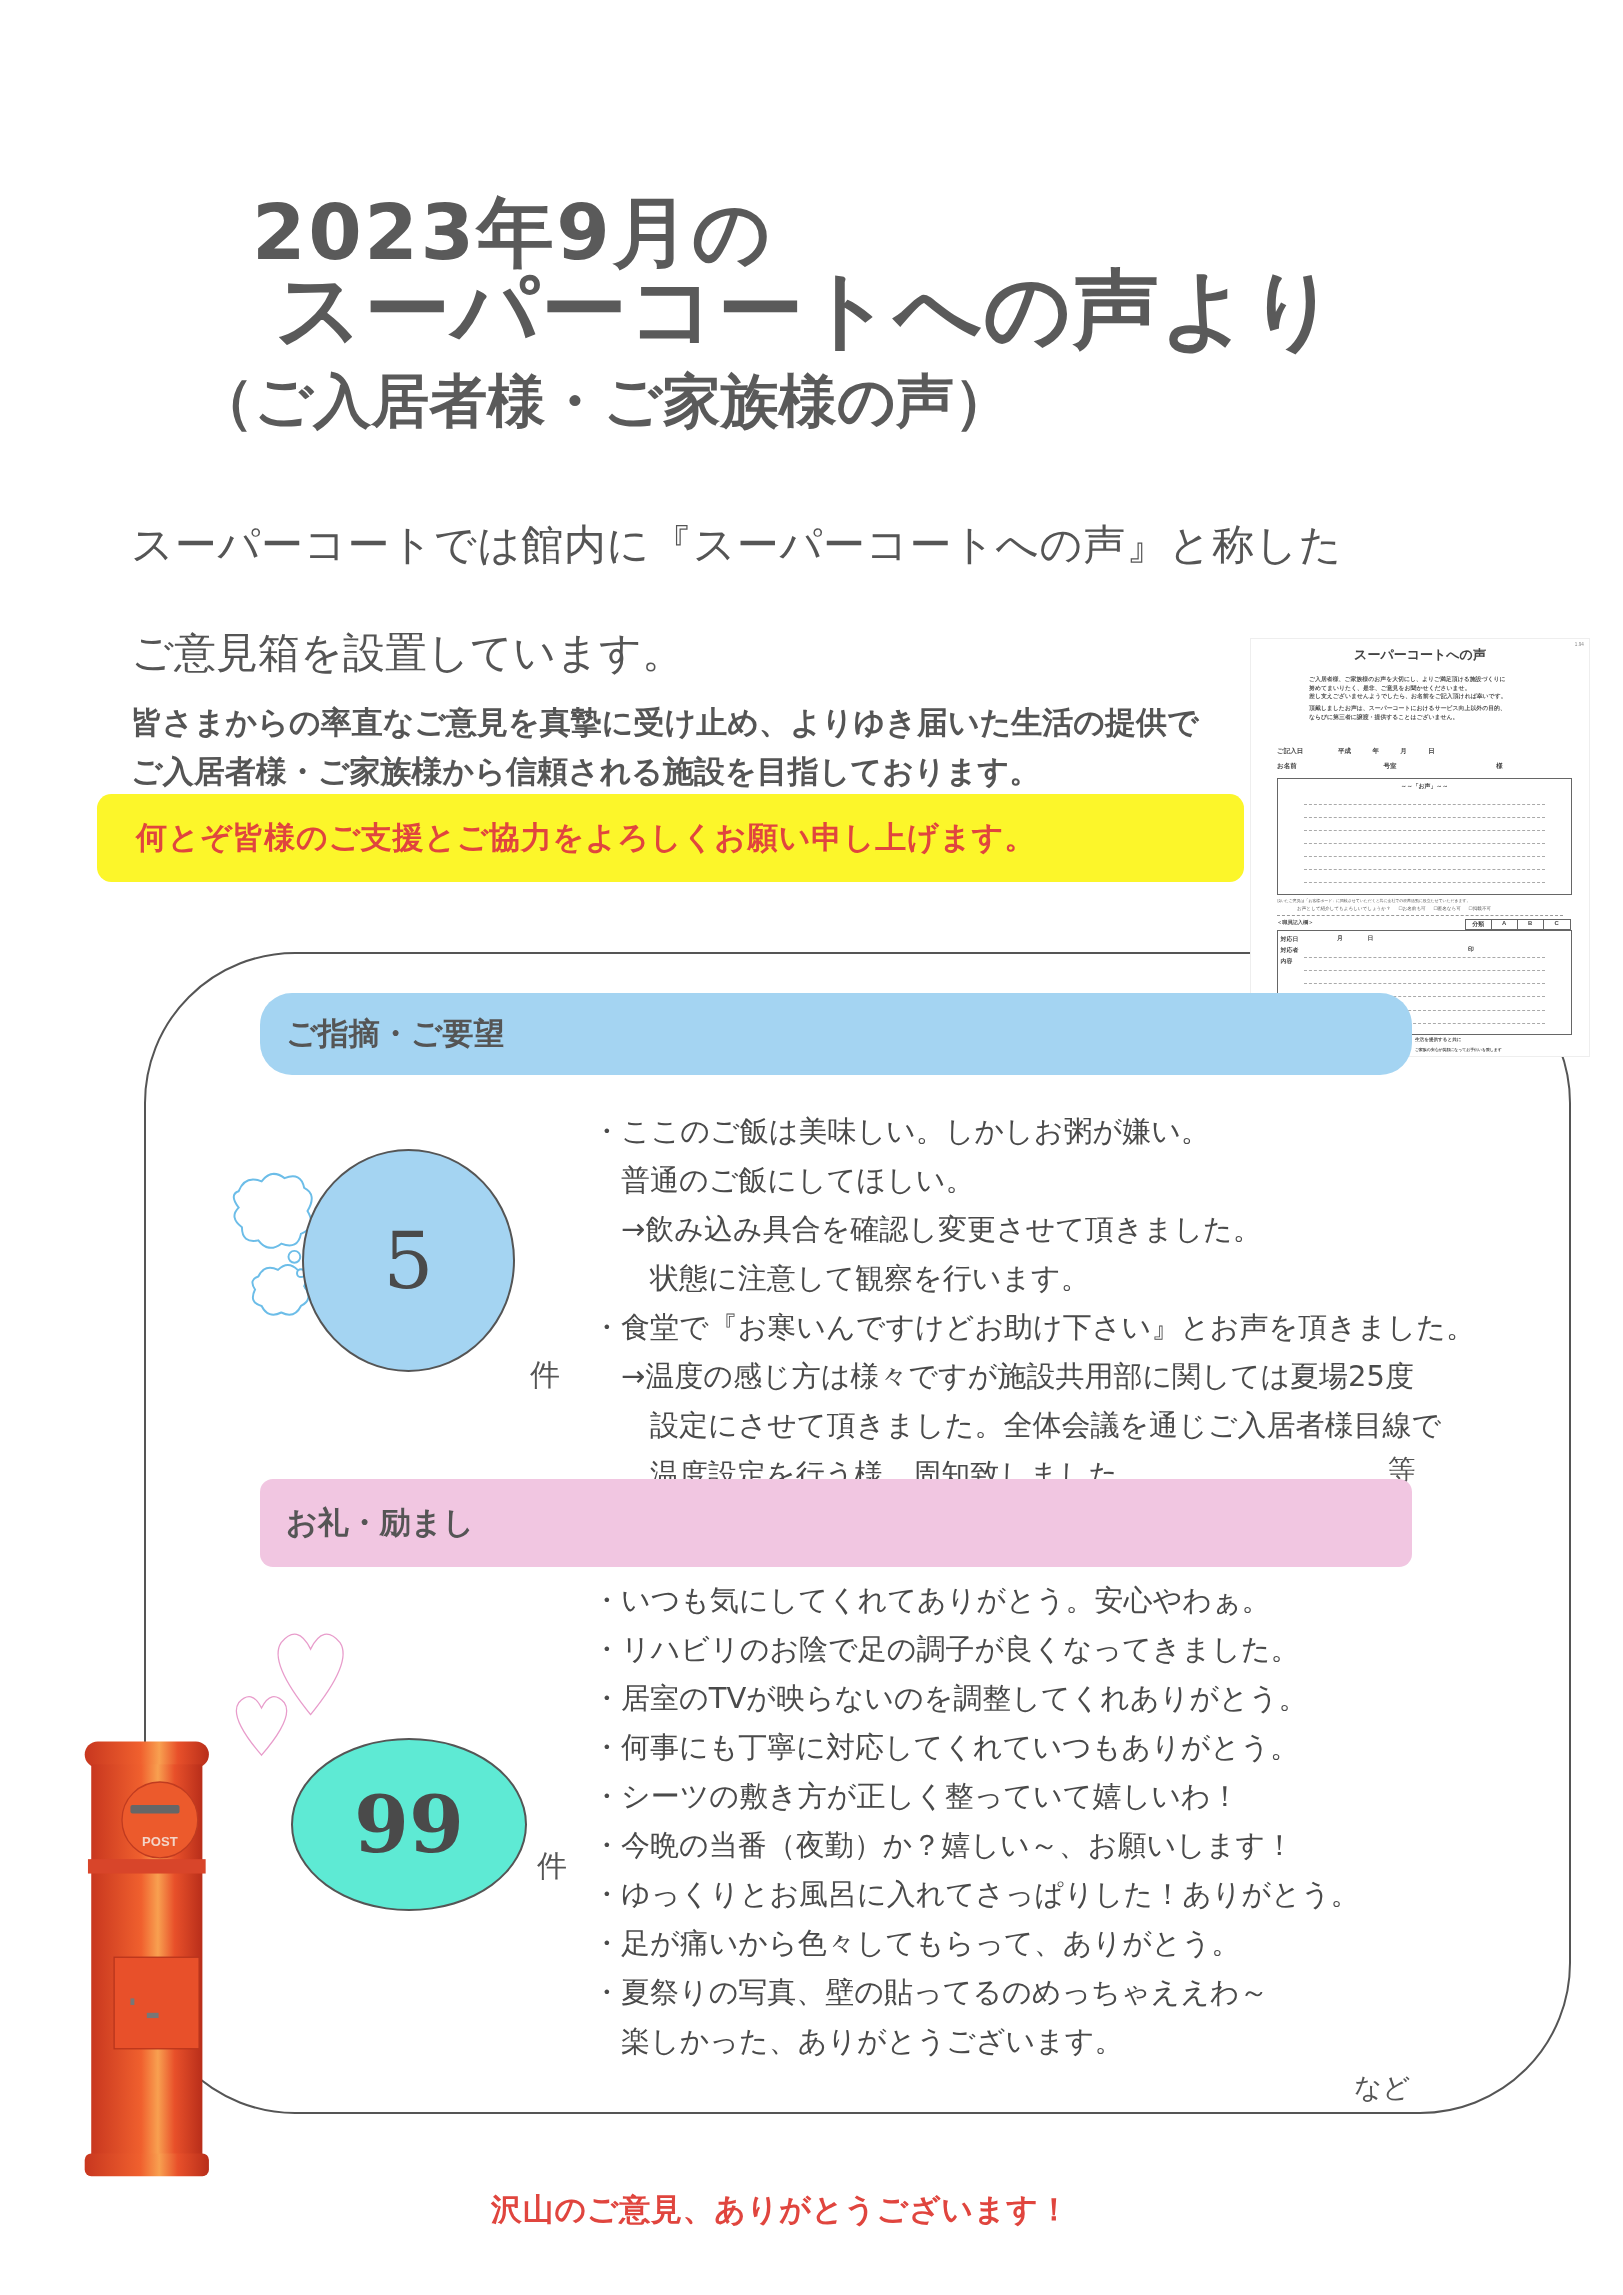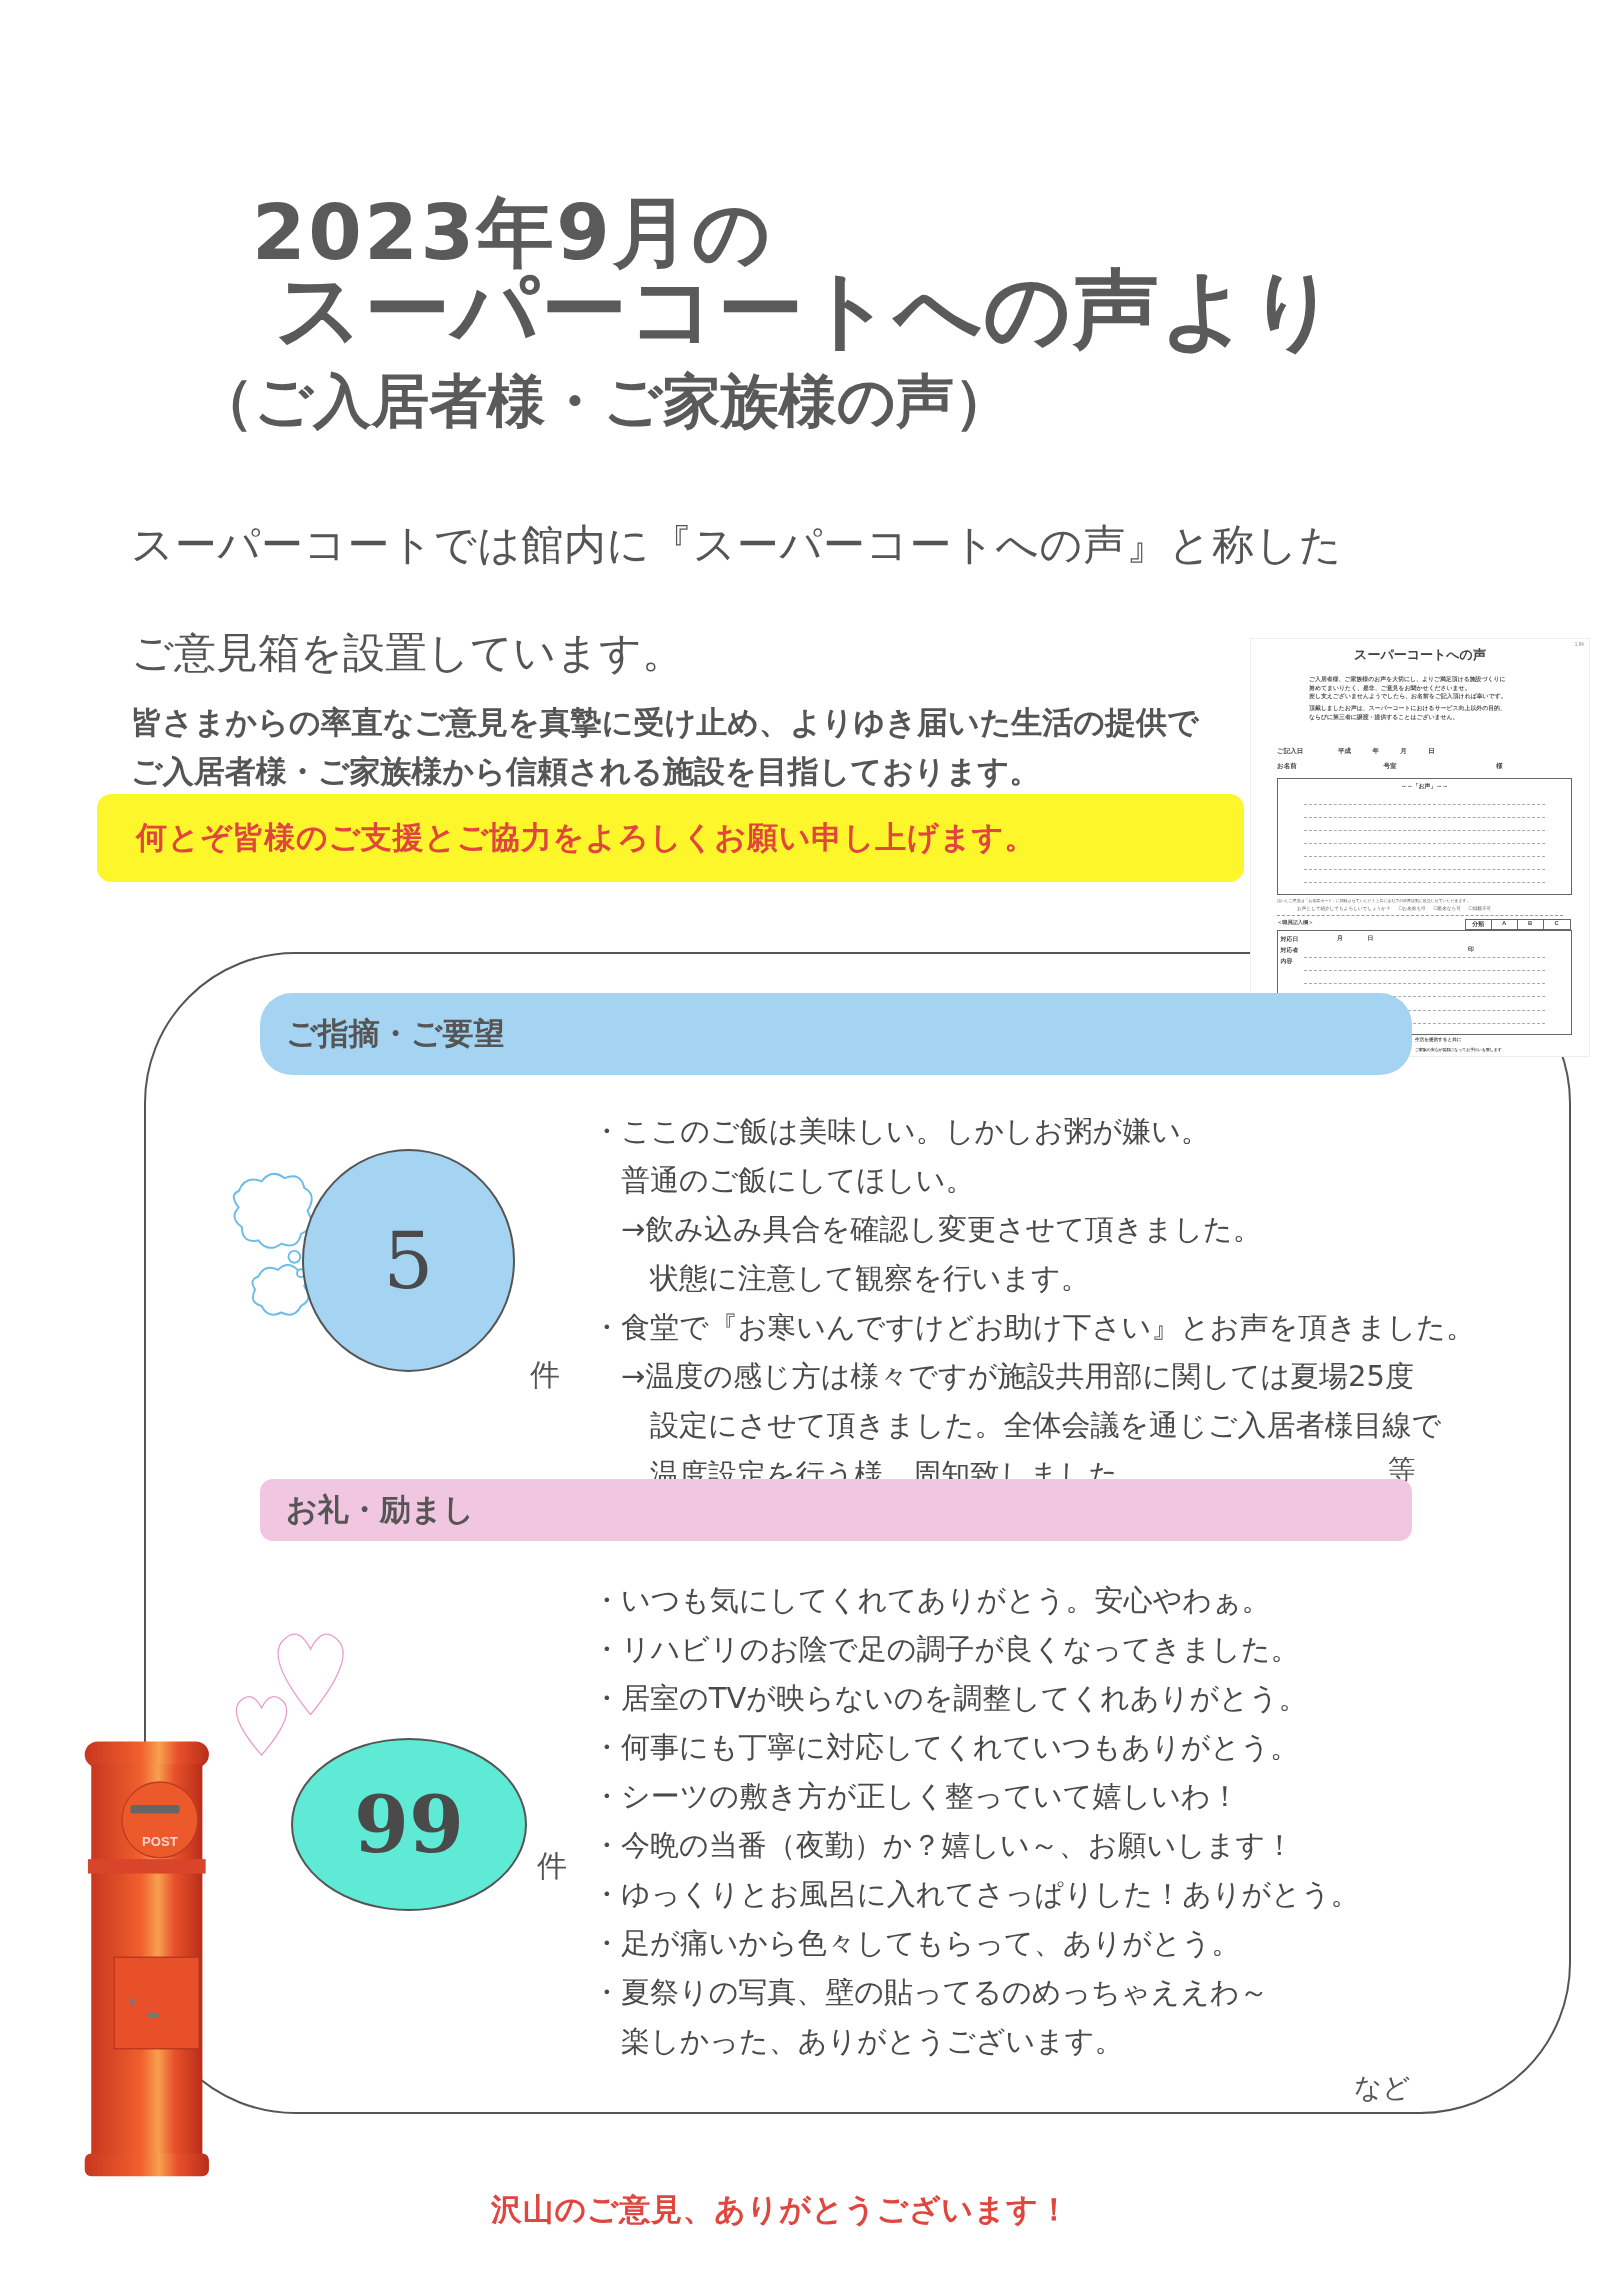--- a/index.html
+++ b/index.html
@@ -32,21 +32,21 @@
     .form-small { position: absolute; left: 26px; font-size: 5.2px; white-space: nowrap; color: #555; }
     .form-table { position: absolute; right: 18.3px; top: 278px; display: flex; border: 0.7px solid #666; }
     .form-table span { width: 26px; font-size: 5.9px; text-align: center; border-right: 0.7px solid #666; font-weight: bold; }
     .form-table span:last-child { border-right: none; }
 
     
     .container { left: 144px; top: 952px; width: 1427px; height: 1162px; border: 2px solid #555; border-radius: 151px; }
 
     .sec-bar { border-radius: 13px; display: flex; align-items: center; padding-left: 26px; }
     .sec-bar-blue { left: 260px; top: 993px; width: 1152px; height: 82px; background: #a4d4f2; border-radius: 32px; }
-    .sec-bar-pink { left: 260px; top: 1479px; width: 1152px; height: 62px; background: #f1c6e1; }
+    .sec-bar-pink { left: 260px; top: 1479px; width: 1152px; height: 88px; background: #f1c6e1; }
     .sec-label { font-size: 31px; font-weight: bold; color: #555; white-space: nowrap; }
 
     .count-circle { border-radius: 50%; border: 2px solid #555; display: flex; align-items: center; justify-content: center; font-family: "DejaVu Serif", "Liberation Serif", serif; color: #4a4a4a; }
     .count-blue { left: 302px; top: 1149px; width: 213px; height: 223px; background: #a4d4f2; font-size: 79px; }
     .count-pink { left: 291px; top: 1738px; width: 236px; height: 173px; background: #5eead4; font-size: 79px; font-weight: bold; }
     .ken { font-size: 30px; color: #555; }
 
     .list { font-size: 29px; color: #4a4a4a; line-height: 49px; white-space: nowrap; }
     .list div { white-space: nowrap; margin-left: 23px; }
     .indent1 { padding-left: 29px; }

